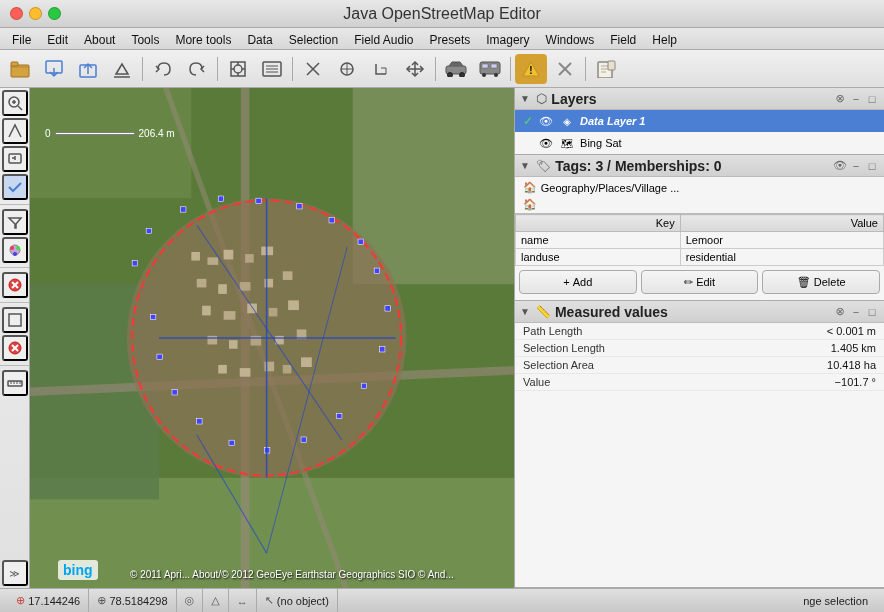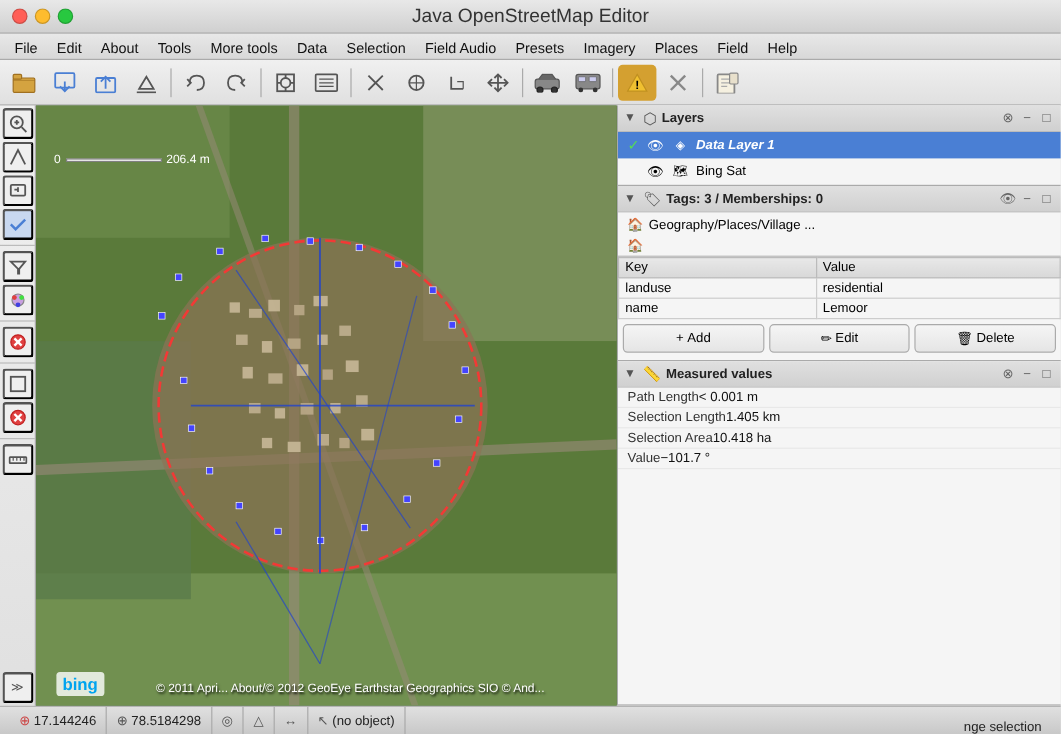--- a/index.html
+++ b/index.html
@@ -117,21 +117,21 @@
       position: absolute;
       bottom: 8px;
       left: 100px;
       color: white;
       font-size: 10px;
       text-shadow: 1px 1px 2px black;
     }
     .bing-logo {
       position: absolute;
       bottom: 8px;
-      left: 17px;
+      left: 28px;
       background: rgba(255,255,255,0.8);
       border-radius: 3px;
       padding: 2px 5px;
       font-size: 14px;
       font-weight: bold;
       color: #00a4ef;
     }
     .map-scale {
       position: absolute;
       top: 40px;
@@ -163,21 +163,21 @@
     .panel-header {
       background: linear-gradient(to bottom, #e0e0e0, #d0d0d0);
       border-bottom: 1px solid #bbb;
       height: 22px;
       display: flex;
       align-items: center;
       padding: 0 5px;
       gap: 4px;
     }
     .panel-header-title {
-      font-size: 11px;
+      font-size: 14px;
       font-weight: bold;
       color: #222;
     }
     .panel-collapse-btn {
       width: 12px; height: 12px;
       font-size: 10px;
       color: #555;
       cursor: pointer;
     }
     .layer-item {
@@ -213,21 +213,21 @@
     }
     .tags-table {
       width: 100%;
       border-collapse: collapse;
       font-size: 11px;
     }
     .tags-table th {
       background: linear-gradient(to bottom, #e8e8e8, #d8d8d8);
       border: 1px solid #bbb;
       padding: 2px 5px;
-      text-align: left;
+      text-align: right;
       font-weight: normal;
     }
     .tags-table td {
       border: 1px solid #ccc;
       padding: 2px 5px;
     }
 
     .tags-buttons {
       display: flex;
       padding: 4px;
@@ -244,21 +244,21 @@
       display: flex;
       align-items: center;
       justify-content: center;
       gap: 3px;
     }
 
     
     .measured-panel { flex: 1; }
     .measured-row {
       display: flex;
-      justify-content: flex-start;
+      justify-content: space-between;
       padding: 2px 8px;
       border-bottom: 1px solid #e8e8e8;
     }
     .measured-label { color: #333; }
     .measured-value { color: #111; font-weight: 500; }
 
     
     .statusbar {
       height: 24px;
       background: linear-gradient(to bottom, #e0e0e0, #c8c8c8);
@@ -309,21 +309,21 @@
   <span class="menu-item">File</span>
   <span class="menu-item">Edit</span>
   <span class="menu-item">About</span>
   <span class="menu-item">Tools</span>
   <span class="menu-item">More tools</span>
   <span class="menu-item">Data</span>
   <span class="menu-item">Selection</span>
   <span class="menu-item">Field Audio</span>
   <span class="menu-item">Presets</span>
   <span class="menu-item">Imagery</span>
-  <span class="menu-item">Places</span>
+  <span class="menu-item">Windows</span>
   <span class="menu-item">Field</span>
   <span class="menu-item">Help</span>
 </div>
 
 <div class="toolbar">
 
   <button class="toolbar-btn">
     <svg width="20" height="18" viewBox="0 0 20 18">
         <rect x="1" y="5" width="18" height="12" rx="1" fill="#d4a340" stroke="#a07020" stroke-width="1"></rect>
         <path d="M1 7h18" stroke="#a07020" stroke-width="0.5"></path>
@@ -684,26 +684,26 @@
         <div style="border-top:1px solid #bbb;">
           <table class="tags-table">
             <thead>
               <tr>
                 <th>Key</th>
                 <th>Value</th>
               </tr>
             </thead>
             <tbody>
               <tr>
+                <td>name</td>
+                <td>Lemoor</td>
+              </tr>
+              <tr>
                 <td>landuse</td>
                 <td>residential</td>
-              </tr>
-              <tr>
-                <td>name</td>
-                <td>Lemoor</td>
               </tr>
             </tbody>
           </table>
         </div>
 
         <div class="tags-buttons">
           <button class="tags-btn">
             <span>+</span>
             <span>Add</span>
           </button>
@@ -768,16 +768,16 @@
   <div class="status-item">
     <span style="color:#555;">△</span>
   </div>
   <div class="status-item">
     <span style="color:#555;">↔</span>
   </div>
   <div class="status-item">
     <span style="color:#555;">↖</span>
     <span>(no object)</span>
   </div>
-  <div class="status-item" style="margin-left:auto;border-right:none;align-items:flex-end;">
+  <div class="status-item" style="margin-left:auto;border-right:none;">
     <span>nge selection</span>
   </div>
 </div>
 
 </body></html>

